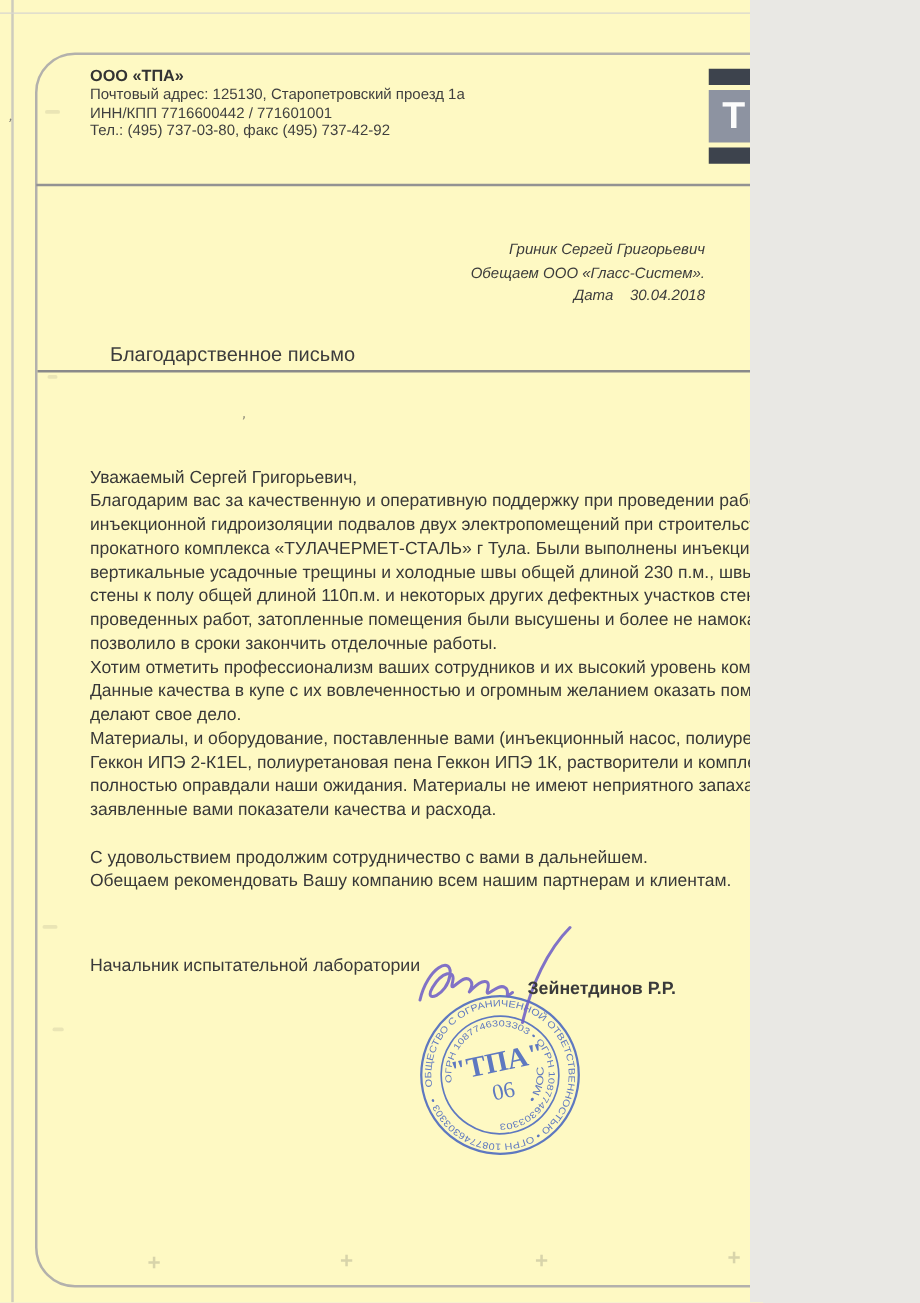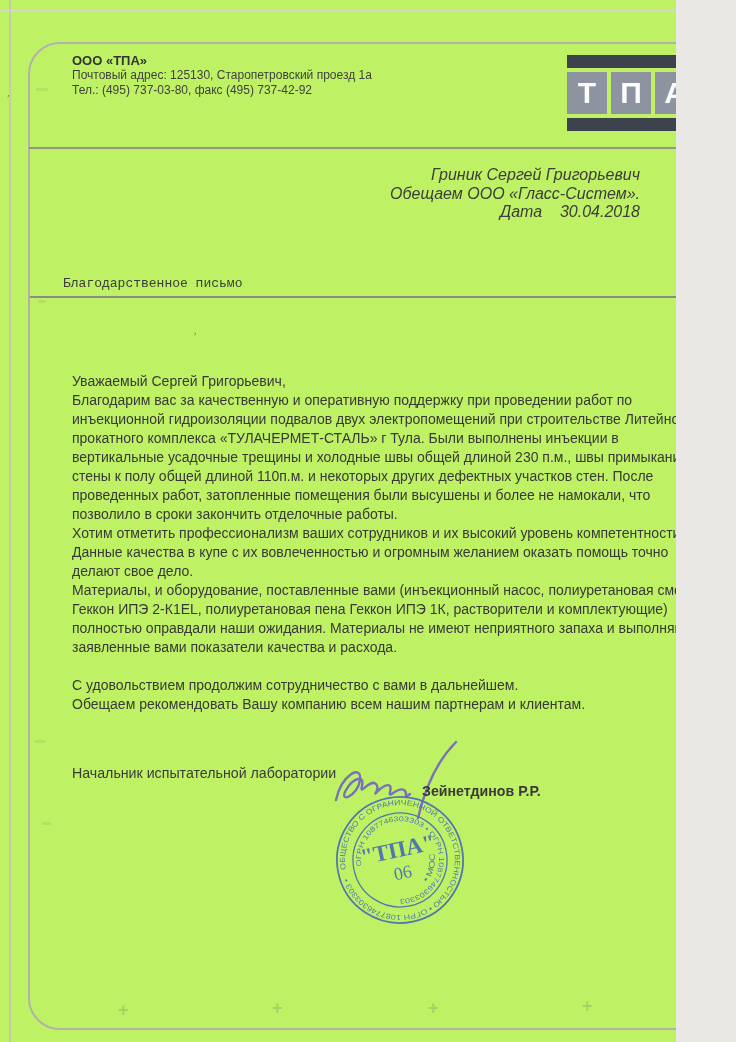--- a/index.html
+++ b/index.html
@@ -2,22 +2,22 @@
 <html><head>
 <meta charset="utf-8">
 <style>
   html,body{margin:0;padding:0;}
   body{
     width:736px;height:1042px;
     font-family:"Liberation Sans", sans-serif;
     background:#e9e8e4;
   }
   .scan{
-    position:relative;width:676px;height:1042px;
-    background:#bef264;overflow:hidden;color:#3a3a3a;
+    position:relative;width:600px;height:1042px;
+    background:#fef9c3;overflow:hidden;color:#3a3a3a;
   }
   
   .edge-left{position:absolute;left:9px;top:0;width:2px;height:1042px;background:#c2c0bb;opacity:.8;}
   .edge-top{position:absolute;left:0;top:10px;width:736px;height:1px;background:#d8d6d0;}
   .edge-right{position:absolute;left:730px;top:120px;width:1px;height:922px;background:#dcdad5;}
   
   .frame{
     position:absolute;left:28px;top:42px;width:687px;height:988px;
     border:2px solid #b3b1ac;border-radius:32px;box-sizing:border-box;
   }
@@ -36,25 +36,25 @@
   .logo .bar{height:13px;background:#3d434d;}
   .logo .tiles{display:flex;gap:4px;margin:4px 0;}
   .logo .tile{
     width:40px;height:42px;background:#8d93a1;
     display:flex;align-items:center;justify-content:center;
     color:#fcfcfc;font-weight:bold;font-size:30px;line-height:1;
   }
 
   
   .addressee{
-    position:absolute;right:36px;top:166px;text-align:right;
-    font-style:italic;font-size:16px;line-height:18.5px;color:#3c3c3c;white-space:pre;
+    position:absolute;right:36px;top:190px;text-align:right;
+    font-style:italic;font-size:12px;line-height:18.5px;color:#3c3c3c;white-space:pre;
   }
 
-  .doc-title{position:absolute;left:63px;top:276px;font-size:13px;color:#3c3c3c;font-family:Liberation Mono, monospace;}
+  .doc-title{position:absolute;left:88px;top:276px;font-size:16px;color:#3c3c3c;}
 
   
   .body-text{
     position:absolute;left:72px;top:372px;width:690px;
     font-size:14px;line-height:19px;color:#383838;
   }
   .body-text p{margin:0;white-space:pre-line;}
   .body-text p.gap{margin-top:19px;}
 
   
@@ -75,21 +75,21 @@
 <div class="scan">
 
   <div class="edge-left"></div>
   <div class="edge-top"></div>
   <div class="edge-right"></div>
 
   <div class="frame"></div>
   <div class="header-sep"></div>
   <div class="title-underline"></div>
 
-  <div class="letterhead"><div class="company">ООО «ТПА»</div><div>Почтовый адрес: 125130, Старопетровский проезд 1а</div><div>Тел.: (495) 737-03-80, факс (495) 737-42-92</div></div>
+  <div class="letterhead"><div class="company">ООО «ТПА»</div><div>Почтовый адрес: 125130, Старопетровский проезд 1а</div><div>ИНН/КПП 7716600442 / 771601001</div><div>Тел.: (495) 737-03-80, факс (495) 737-42-92</div></div>
 
   <div class="logo">
     <div class="bar"></div>
     <div class="tiles">
       <div class="tile">Т</div>
       <div class="tile">П</div>
       <div class="tile">А</div>
     </div>
     <div class="bar"></div>
   </div>

